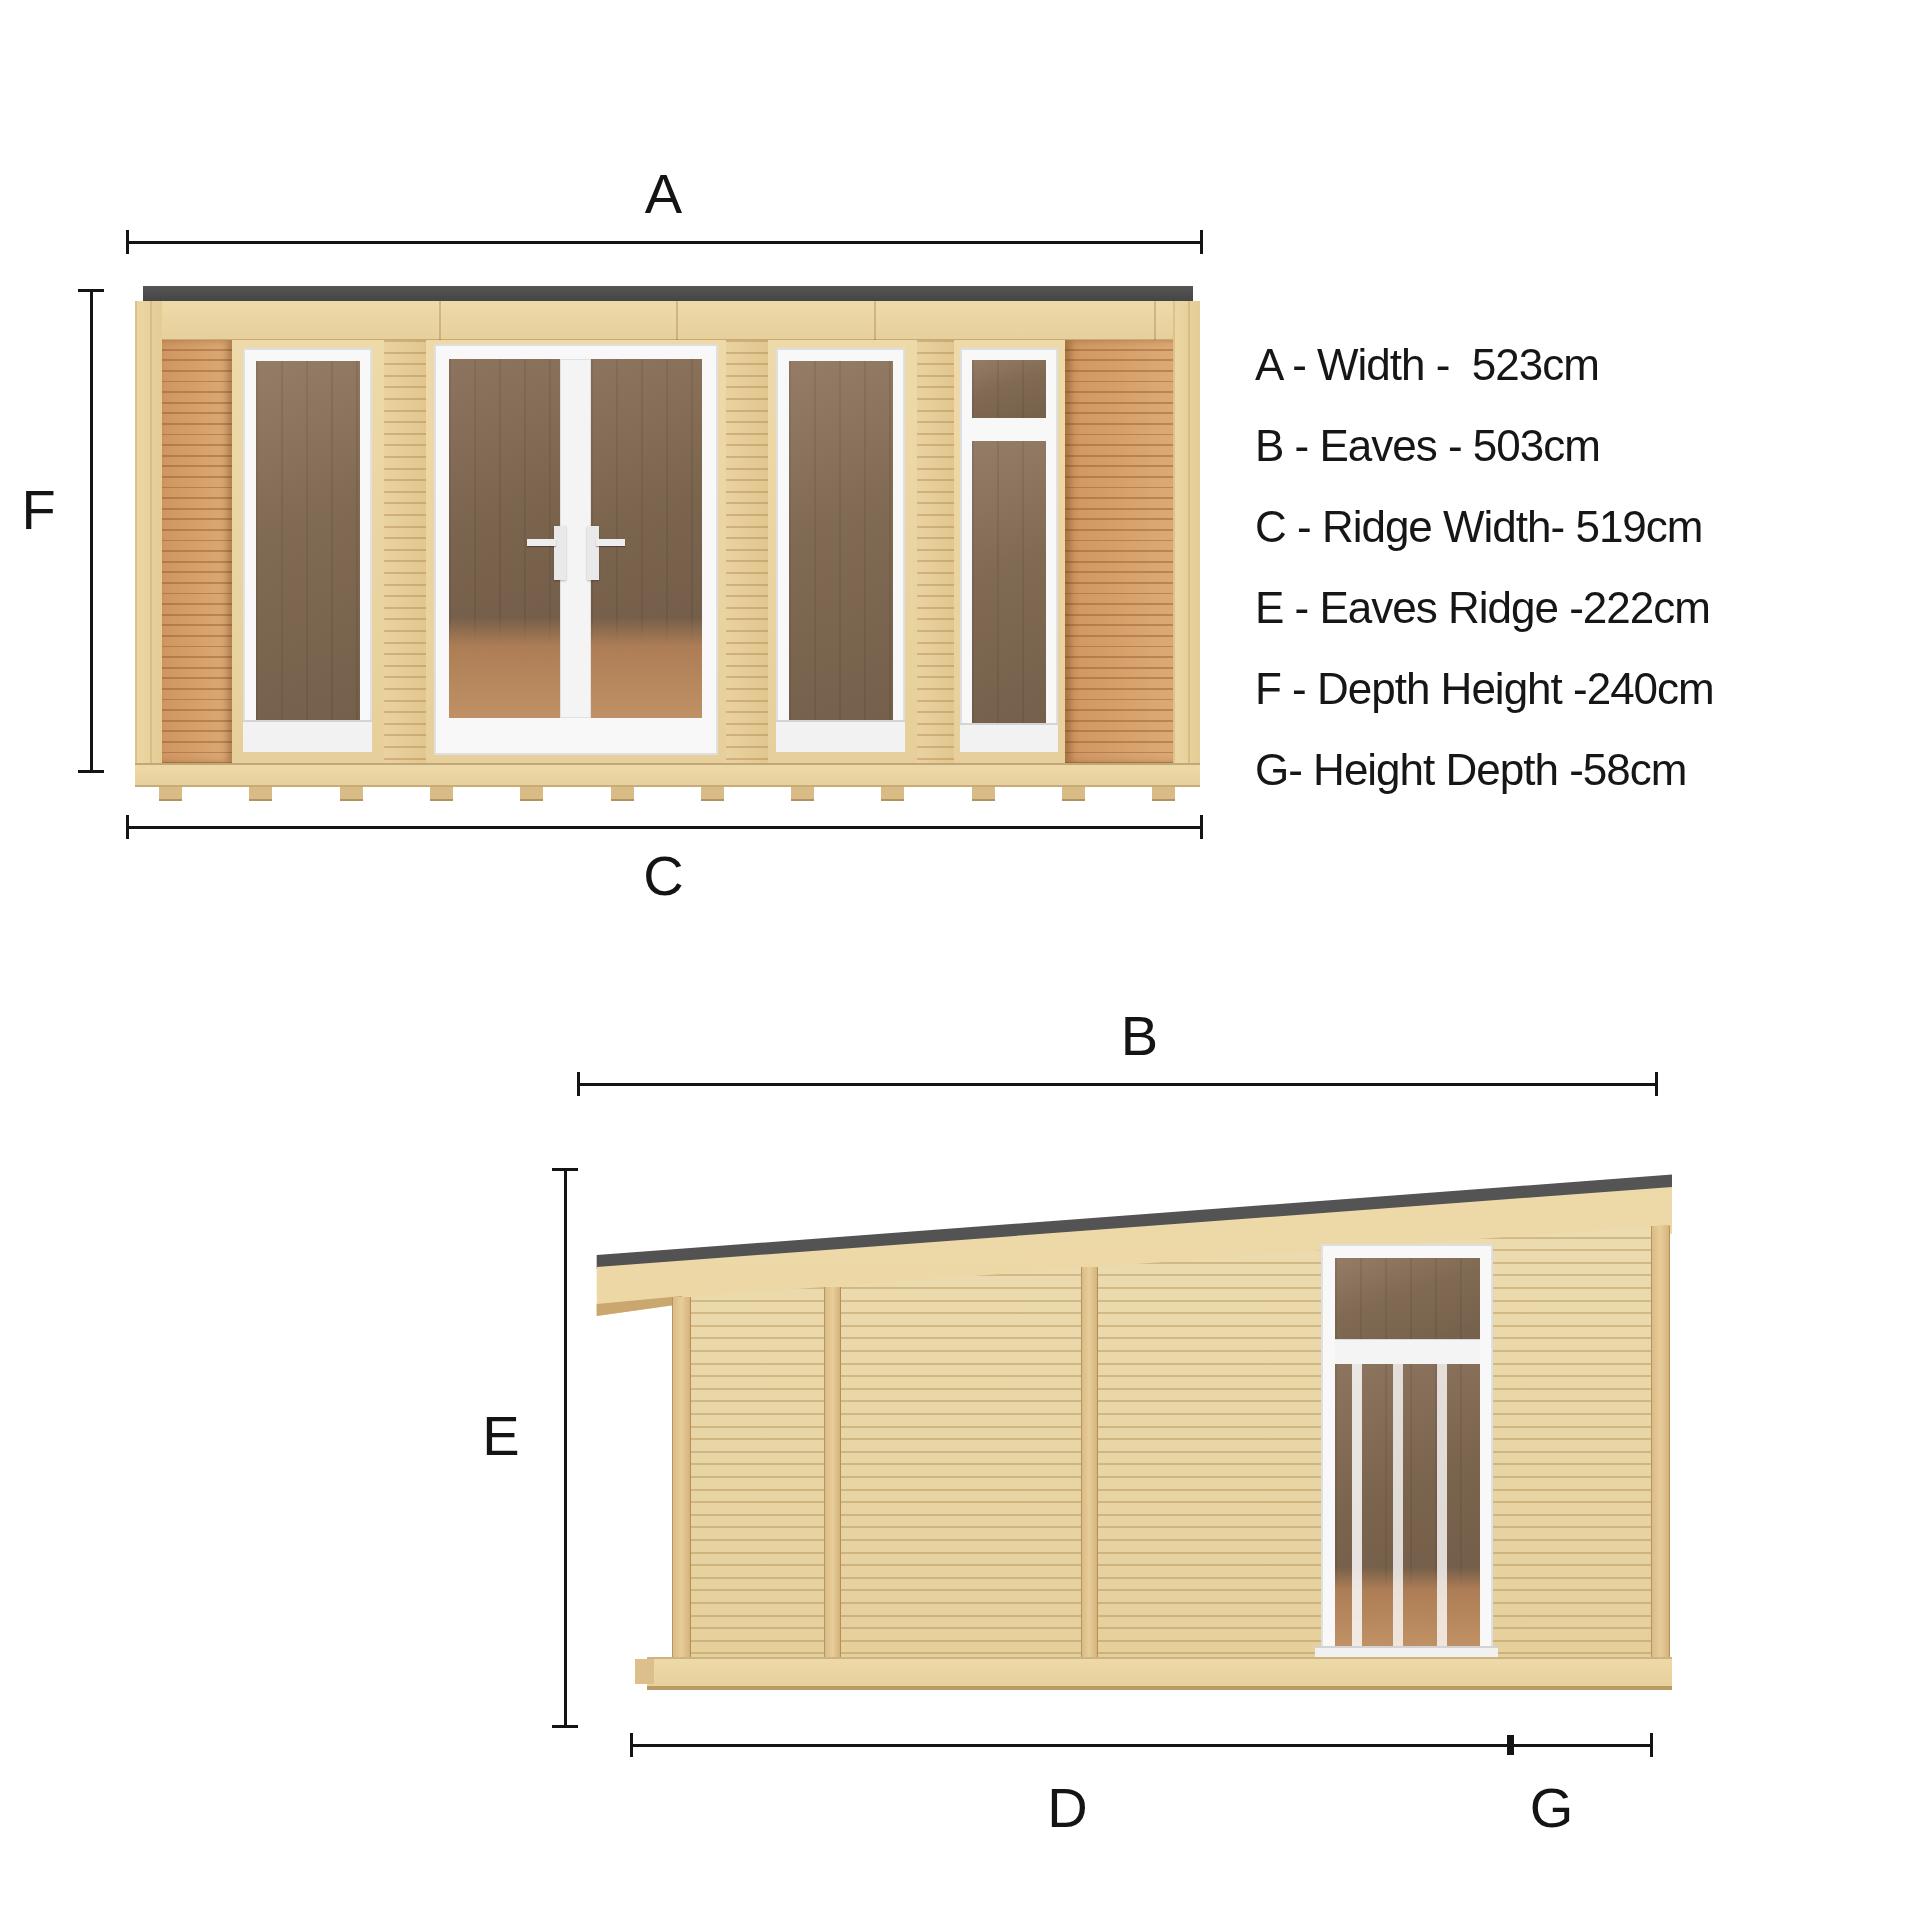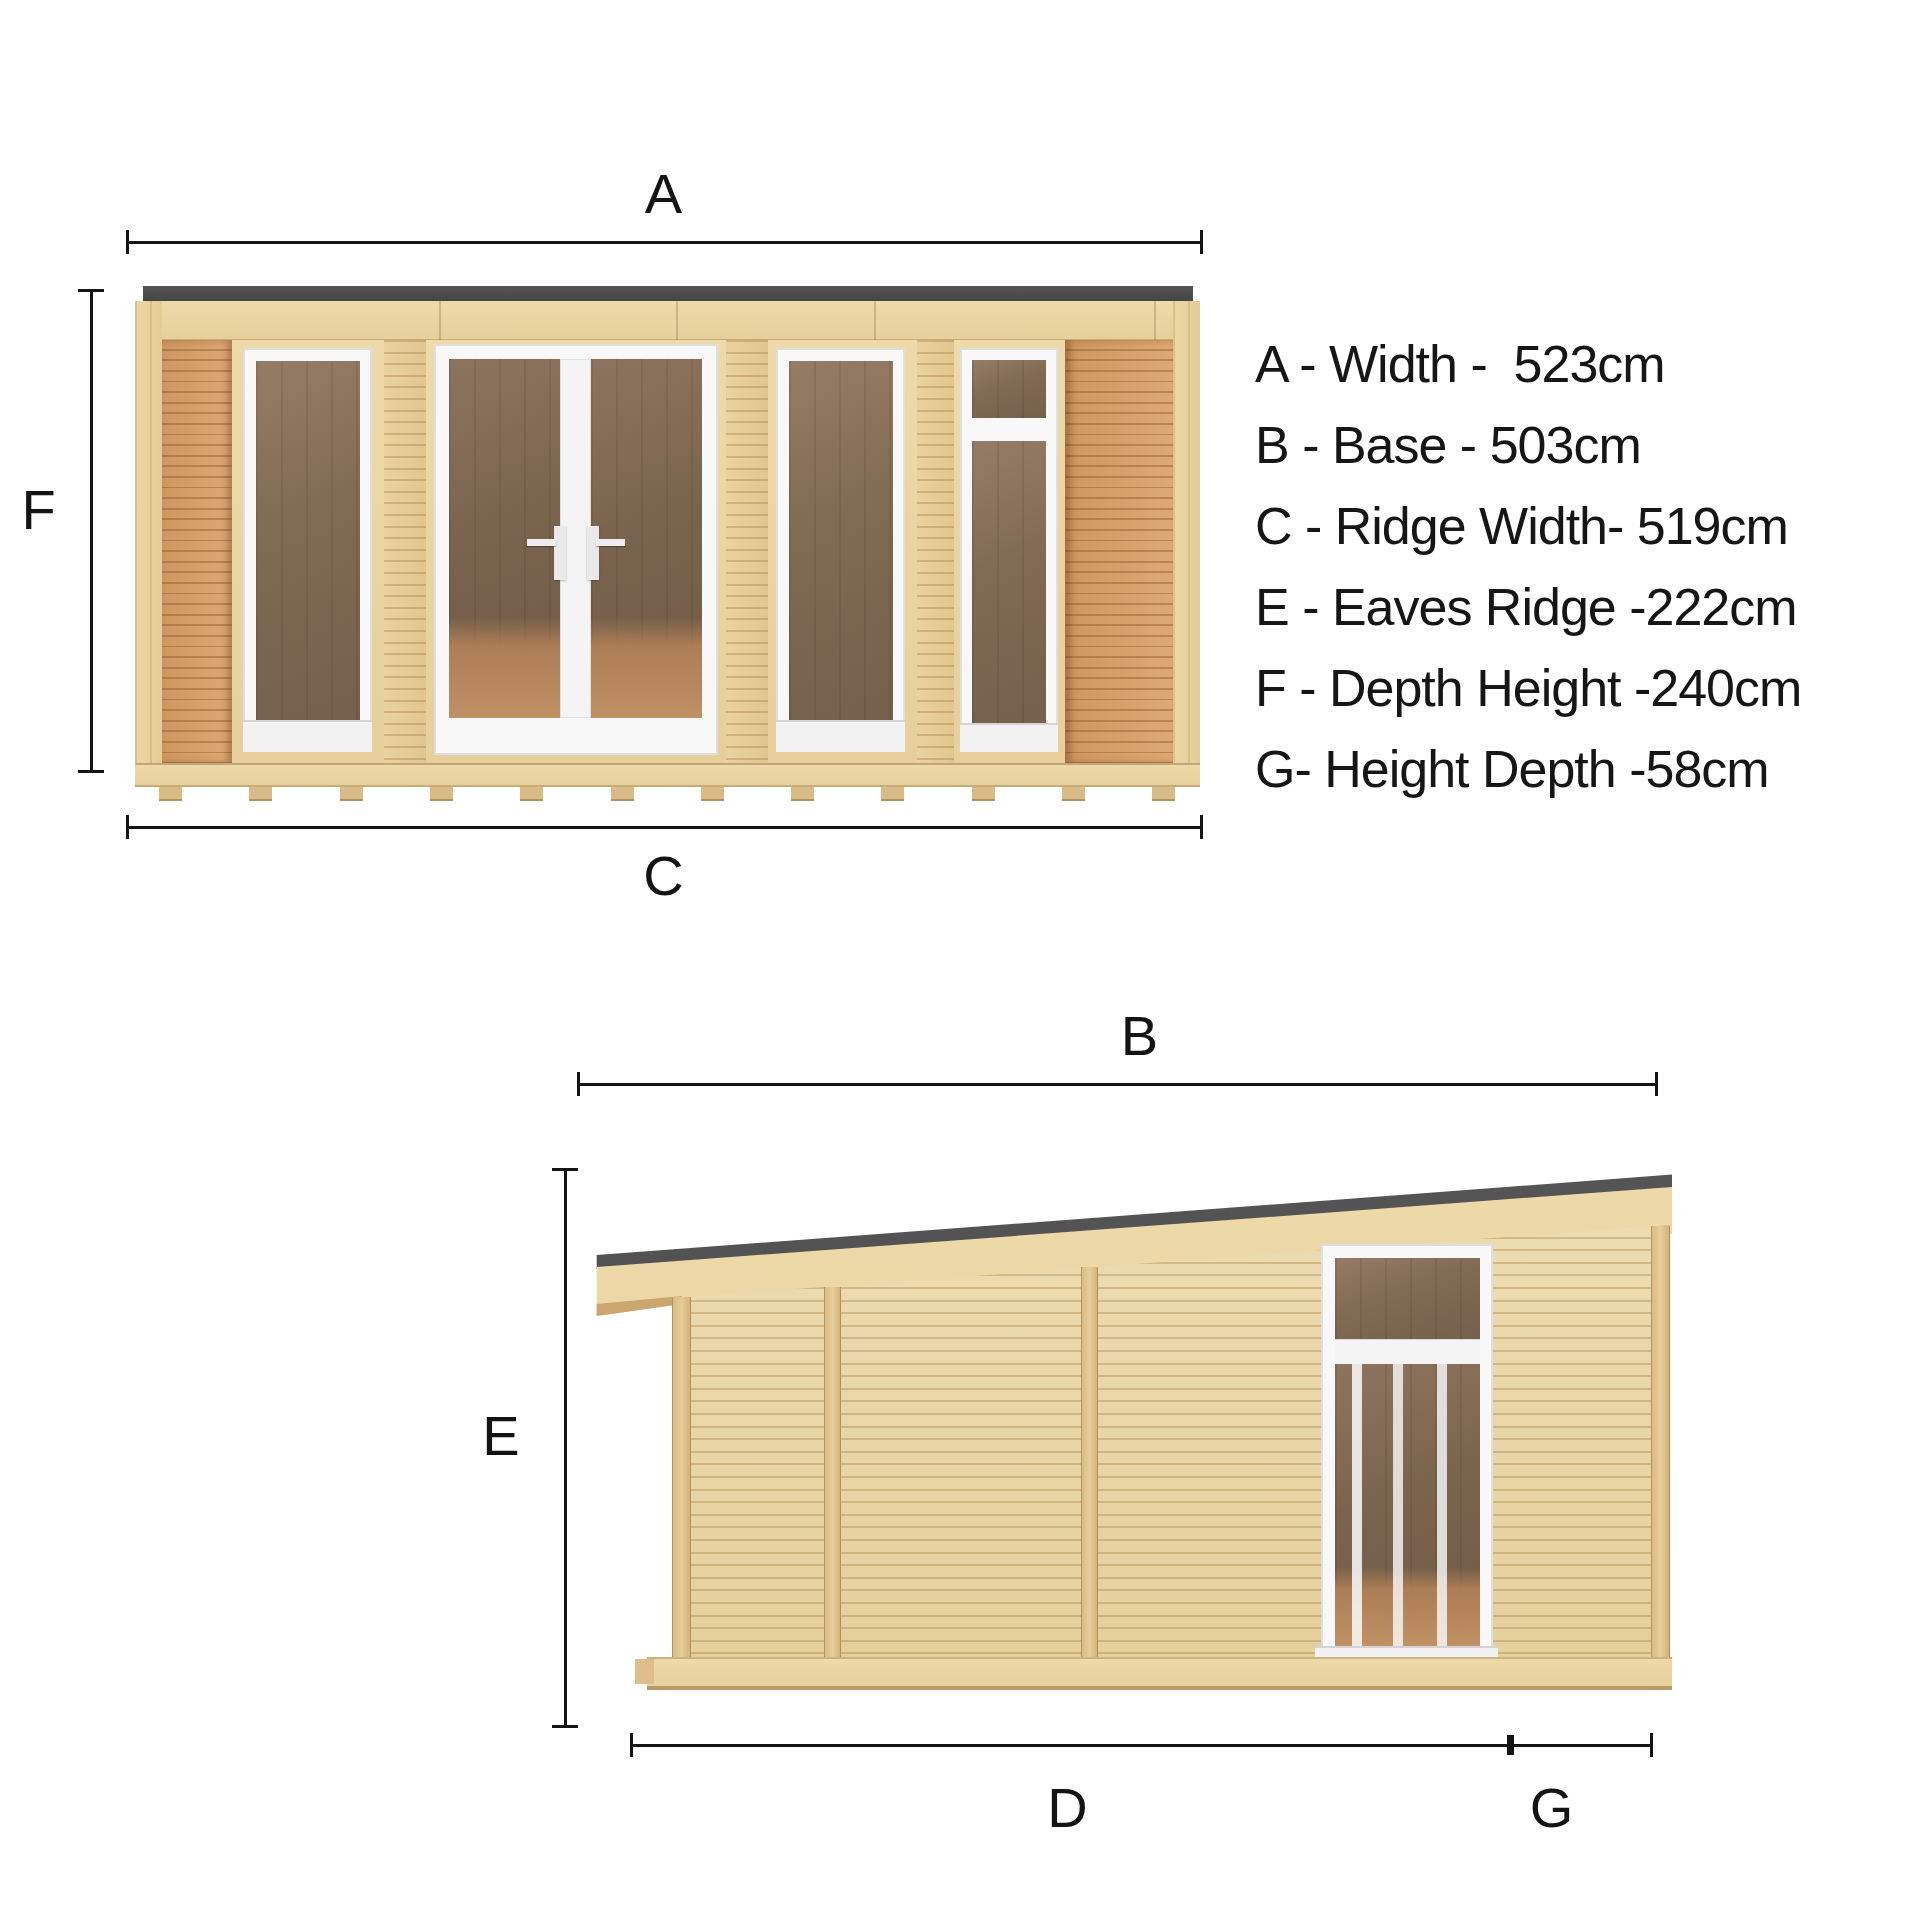--- a/index.html
+++ b/index.html
@@ -35,21 +35,21 @@
   .glass{background:
       repeating-linear-gradient(90deg, rgba(0,0,0,.07) 0 1.9px, rgba(0,0,0,0) 1.9px 25px),
       linear-gradient(160deg,#957c66 0%,#816a54 45%,#74604b 100%);}
   .glass-floor{background:
       linear-gradient(180deg, rgba(0,0,0,0) 72%, rgba(176,127,86,.95) 80%, rgba(196,148,102,.95) 100%),
       repeating-linear-gradient(90deg, rgba(0,0,0,.07) 0 1.9px, rgba(0,0,0,0) 1.9px 25px),
       linear-gradient(160deg,#8d745e 0%,#7b644e 45%,#6f5a46 100%);}
   .white-frame{background:#f8f8f8;box-shadow:inset 0 0 0 1.9px rgba(0,0,0,.10);}
   .roof-edge{background:linear-gradient(180deg,#555555 0%,#454545 100%);}
 
-  .legend-line{white-space:pre;font-size:52px;line-height:81px;letter-spacing:-1px;color:#161616;}
+  .legend-line{white-space:pre;font-size:44px;line-height:81px;letter-spacing:-1px;color:#161616;}
 </style>
 </head>
 <body>
 
 <div class="canvas">
 
   <div class="abs dim-label" style="left:615px;top:166px;width:97px;">A</div>
   <div class="abs dim-h" style="left:126px;top:241px;width:1077px;"></div>
 
   <div class="abs dim-label" style="left:7.7px;top:482px;width:62px;">F</div>
@@ -121,21 +121,21 @@
         <div class="abs" style="top: 0px; width: 23px; height: 13.5px; background: rgb(217, 187, 134); box-shadow: rgba(120, 85, 40, 0.4) 0px -1.9px 0px inset; left: 656px;"></div>
         <div class="abs" style="top: 0px; width: 23px; height: 13.5px; background: rgb(217, 187, 134); box-shadow: rgba(120, 85, 40, 0.4) 0px -1.9px 0px inset; left: 746px;"></div>
         <div class="abs" style="top: 0px; width: 23px; height: 13.5px; background: rgb(217, 187, 134); box-shadow: rgba(120, 85, 40, 0.4) 0px -1.9px 0px inset; left: 837px;"></div>
         <div class="abs" style="top: 0px; width: 23px; height: 13.5px; background: rgb(217, 187, 134); box-shadow: rgba(120, 85, 40, 0.4) 0px -1.9px 0px inset; left: 927px;"></div>
         <div class="abs" style="top: 0px; width: 23px; height: 13.5px; background: rgb(217, 187, 134); box-shadow: rgba(120, 85, 40, 0.4) 0px -1.9px 0px inset; left: 1017px;"></div>
       </div>
   </div>
 
   <div class="abs" style="left:1255px;top:324px;width:637px;">
     <div class="legend-line">A - Width -  523cm</div>
-    <div class="legend-line">B - Base - 503cm</div>
+    <div class="legend-line">B - Eaves - 503cm</div>
     <div class="legend-line">C - Ridge Width- 519cm</div>
     <div class="legend-line">E - Eaves Ridge -222cm</div>
     <div class="legend-line">F - Depth Height -240cm</div>
     <div class="legend-line">G- Height Depth -58cm</div>
   </div>
 
   <div class="abs dim-label" style="left:1091px;top:1008px;width:97px;">B</div>
   <div class="abs dim-h" style="left:577px;top:1083px;width:1081px;"></div>
 
   <div class="abs dim-label" style="left:470px;top:1408px;width:62px;">E</div>

